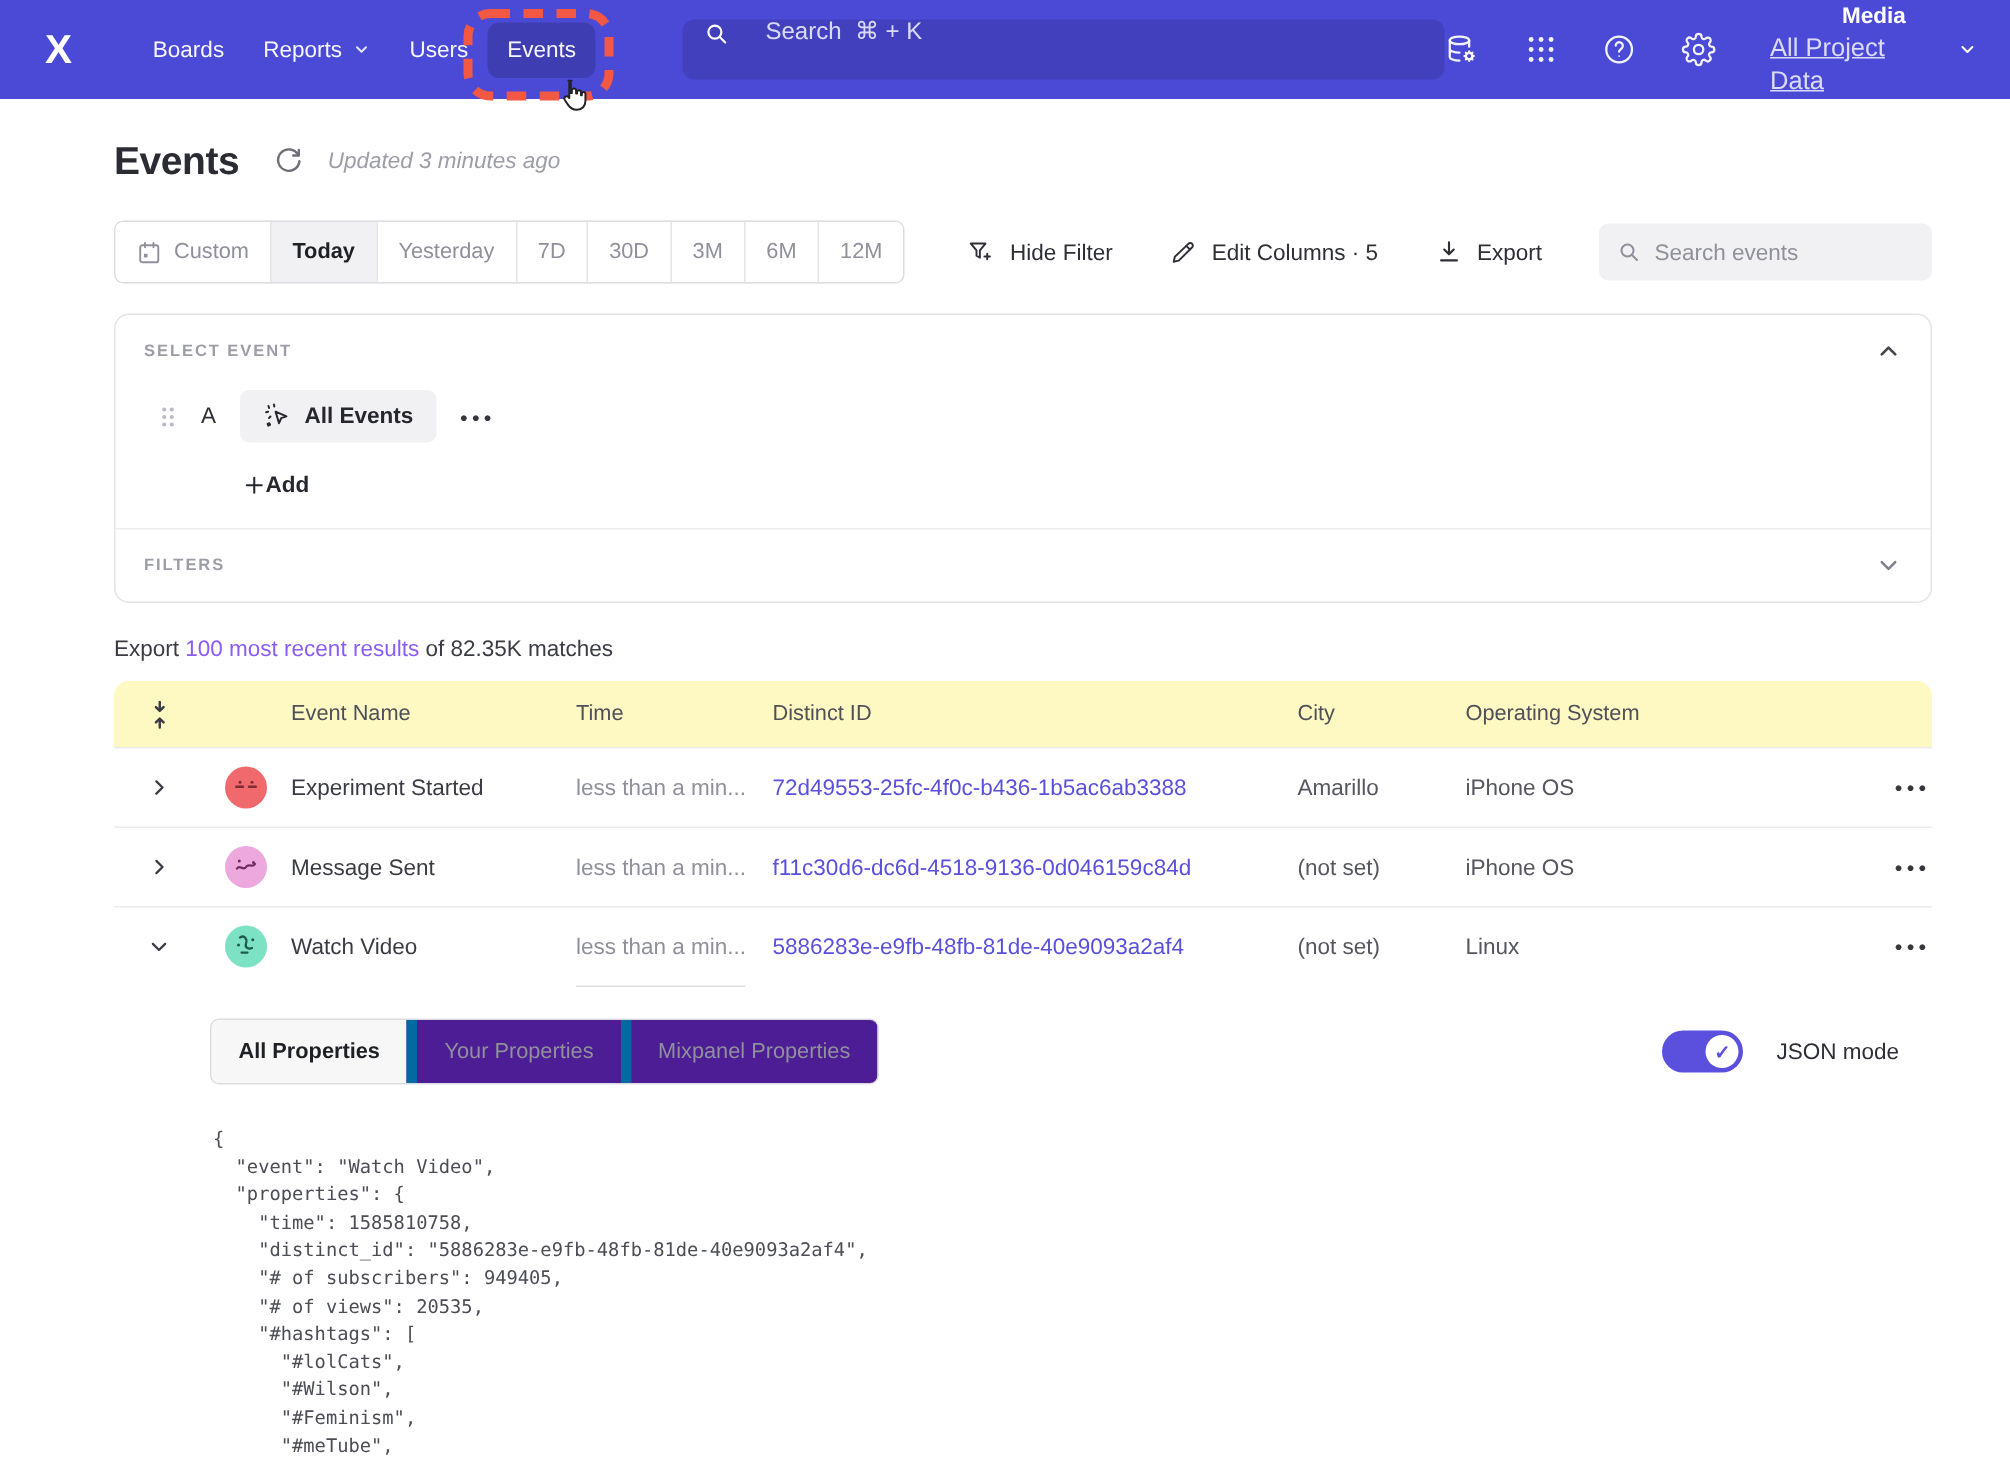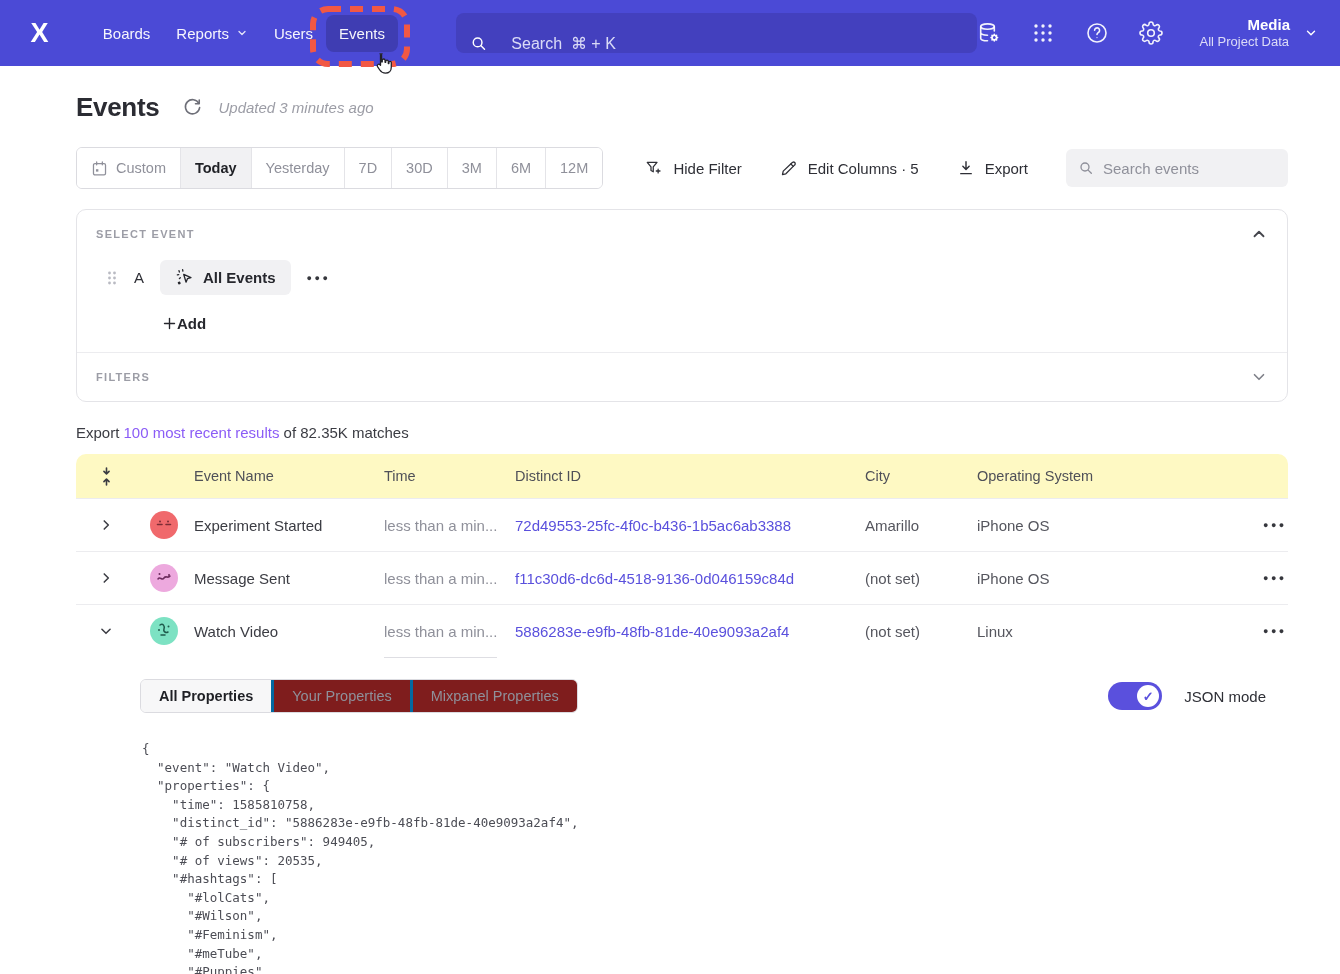--- a/index.html
+++ b/index.html
@@ -12,30 +12,30 @@
     color:#fff; font-weight:800; font-size:27px; letter-spacing:-1px; margin-right:34px; }
   .nav-items { display:flex; align-items:center; }
   .nav-item { color:rgba(255,255,255,.95); font-size:15px; padding:10px 13px; border-radius:8px;
     display:flex; align-items:center; gap:7px; cursor:pointer; white-space:nowrap; }
   .nav-item.active { background:#3F3DB2; position:relative; }
   .nav-item .chev { opacity:.85; }
   .annotation-box { position:absolute; left:-17px; top:-10px; pointer-events:none; }
   .cursor-hand { position:absolute; left:44px; top:36px; width:26px; height:26px; }
 
   .nav-search { margin-left:58px; width:524px; height:40px; background:#4340BE; border-radius:8px;
-    display:flex; align-items:flex-end; padding:0 14px; gap:24px; }
+    display:flex; align-items:flex-start; padding:0 14px; gap:24px; }
   .nav-search input { background:transparent; border:none; outline:none; color:#fff; font-size:16px;
     width:100%; font-family:"Liberation Sans",sans-serif; }
   .nav-search input::placeholder { color:#E2E3FA; opacity:.95; }
 
   .nav-right { margin-left:auto; display:flex; align-items:center; gap:30px; }
   .nav-ic { width:24px; height:24px; color:rgba(255,255,255,.93); cursor:pointer; }
   .project { display:flex; align-items:center; gap:14px; cursor:pointer; margin-left:6px; }
   .project-name { color:#fff; font-weight:700; font-size:15px; line-height:1.3;padding-left:48px; }
-  .project-sub { color:rgba(255,255,255,.8); font-size:13px; line-height:1.3; }
+  .project-sub { color:rgba(255,255,255,.8); font-size:17px; line-height:1.3;text-decoration:underline; }
 
   
   .main { padding:26px 52px 0 76px; }
   .title-row { display:flex; align-items:center; gap:16px; }
   .page-title { font-size:26px; font-weight:700; color:#2B2C33; letter-spacing:-.3px; }
   .refresh { width:19px; height:19px; color:#6E6F78; cursor:pointer; margin-left:8px; }
   .updated { color:#9C9DA6; font-size:15px;font-style:italic; }
 
   .controls-row { display:flex; align-items:center; margin-top:24px; }
   .segmented { display:flex; border:1px solid #DBDBE0; border-radius:6px; overflow:hidden; height:42px; }
@@ -91,23 +91,23 @@
   .cell-name { color:#3B3C43; }
   .cell-time { color:#8F909A; position:relative; }
   .cell-time.underlined::after { content:""; position:absolute; left:0; top:34px; width:113px; height:1px; background:#DEDEE3; }
   .cell-id { color:#5A50DD; cursor:pointer; overflow:hidden; text-overflow:ellipsis; white-space:nowrap; padding-right:24px; }
   .cell-city, .cell-os { color:#55565E; }
   .row-more { color:#36373D; font-size:9px; letter-spacing:2.5px; font-weight:700; cursor:pointer; padding-left:72px; }
 
   
   .expanded { padding:22px 0 0 64px; }
   .expanded-top { display:flex; align-items:center; }
-  .tabs { display:flex; border:1px solid #DBDBE0; border-radius:6px; overflow:hidden; height:34px; }
+  .tabs { display:flex; border:1px solid #DBDBE0; border-radius:6px; overflow:hidden; height:44px; }
   .tab { display:flex; align-items:center; padding:0 18px; font-size:14.5px; color:#8F909A;
-    border-left:3px solid #0369a1; cursor:pointer; background:#7f1d1d; }
+    border-left:7px solid #0369a1; cursor:pointer; background:#4c1d95; }
   .tab:first-child { border-left:none; }
   .tab.active { background:#F7F7F8; color:#1F2025; font-weight:700; }
   .json-toggle-wrap { margin-left:auto; margin-right:22px; display:flex; align-items:center; gap:22px; }
   .toggle { width:54px; height:28px; border-radius:14px; background:#5A50DD; position:relative; cursor:pointer; }
   .toggle .knob { position:absolute; right:3px; top:3px; width:22px; height:22px; border-radius:50%;
     background:#fff; display:flex; align-items:center; justify-content:center; color:#5A50DD;
     font-size:13px; font-weight:700; }
   .json-label { font-size:15px; color:#2E2F36; }
   .json-pre { margin:27px 0 0 2px; font-family:"DejaVu Sans Mono", monospace; font-size:12.5px;
     line-height:18.6px; color:#4C4D55; white-space:pre; }

